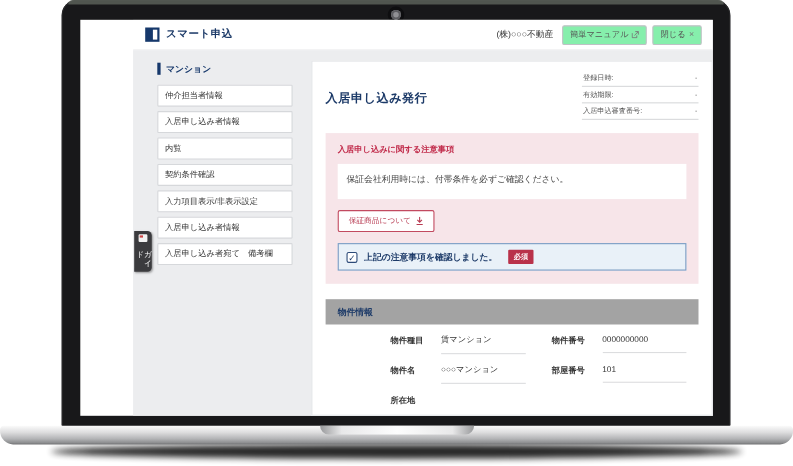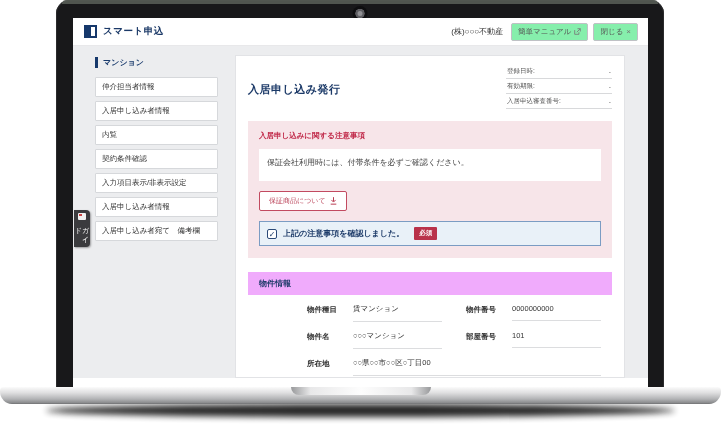--- a/index.html
+++ b/index.html
@@ -19,22 +19,22 @@
   .base { position:absolute; left:0; top:387px; width:721px; height:17px;
     background:linear-gradient(#fbfbfb,#dededf 35%,#b3b4b6 70%,#8c8d8f 92%,#6f7072);
     border-radius:4px 4px 14px 14px / 5px 5px 15px 15px; z-index:5; }
   .notch { position:absolute; left:50%; top:387px; transform:translateX(-50%);
     width:140px; height:8px; z-index:6; border-radius:0 0 10px 10px;
     background:linear-gradient(90deg,#98999b,#e8e8e9 14%,#fdfdfd 50%,#e8e8e9 86%,#98999b); }
   .floor-shadow { position:absolute; left:46px; right:46px; top:404px; height:13px;
     background:#151515; border-radius:50%; filter:blur(3px); opacity:.92; z-index:4; }
 
   
-  .screen { position:absolute; left:73px; top:18px; width:575px; height:400px;
-    background:#fff; overflow:hidden; }
+  .screen { position:absolute; left:73px; top:18px; width:575px; height:360px;
+    background:#fff; overflow:hidden;padding-left:48px; }
 
   .app-header { height:28px; background:#fff; display:flex; align-items:center;
     padding:0 10px 0 11px; border-bottom:1px solid #e8e8ea; }
   .logo-box { position:relative; width:13px; height:13px; background:#16386b; }
   .logo-box::after { content:''; position:absolute; right:2px; top:2px; bottom:2px;
     width:4px; background:#fff; }
   .app-title { margin-left:6px; font-size:9.5px; font-weight:bold; color:#1c3a68;
     letter-spacing:.5px; }
   .header-right { margin-left:auto; display:flex; align-items:center; gap:5px; }
   .company { font-size:8px; color:#333; margin-right:3px; }
@@ -87,21 +87,21 @@
   .confirm { margin-top:10px; background:#e9f1f8; border:1px solid #7b9cc3;
     padding:5px 7px; display:flex; align-items:center; }
   .checkbox { width:10px; height:10px; flex-shrink:0; background:#fff;
     border:1px solid #2c4a78; border-radius:2px; color:#1c3a68; font-size:8px;
     line-height:9px; text-align:center; font-weight:bold; cursor:pointer; }
   .confirm-label { font-size:8px; font-weight:bold; color:#1c3a68; margin-left:6px; }
   .required-badge { margin-left:10px; background:#b9324a; color:#fff; font-size:6.5px;
     font-weight:bold; padding:2px 5px; border-radius:1px; }
 
   .property { margin-top:14px; }
-  .prop-head { background:#f0abfc; padding:6px 11px; font-size:8px; font-weight:bold;
+  .prop-head { background:#a3a3a3; padding:6px 11px; font-size:8px; font-weight:bold;
     color:#1c3a68; }
   .prop-body { padding:0 11px; }
   .prop-row { display:flex; gap:24px; padding-top:9px;margin-left:48px; }
   .prop-cell { flex:1; display:flex; align-items:flex-start; min-width:0; }
   .prop-label { width:46px; flex-shrink:0; font-size:7.5px; font-weight:bold;
     color:#333; padding-top:1px; }
   .prop-value { flex:1; font-size:7.5px; color:#333; border-bottom:1px solid #dcdddf;
     padding-bottom:7px; white-space:nowrap; }
 </style>
 </head>
@@ -208,21 +208,20 @@
               </div>
               <div class="prop-cell">
                 <span class="prop-label">部屋番号</span>
                 <span class="prop-value">101</span>
               </div>
             </div>
 
             <div class="prop-row">
               <div class="prop-cell">
                 <span class="prop-label">所在地</span>
-                <span class="prop-value">○○県○○市○○区○丁目00</span>
               </div>
             </div>
 
             <div class="prop-row">
               
               
             </div>
 
           </div>
         </div>

